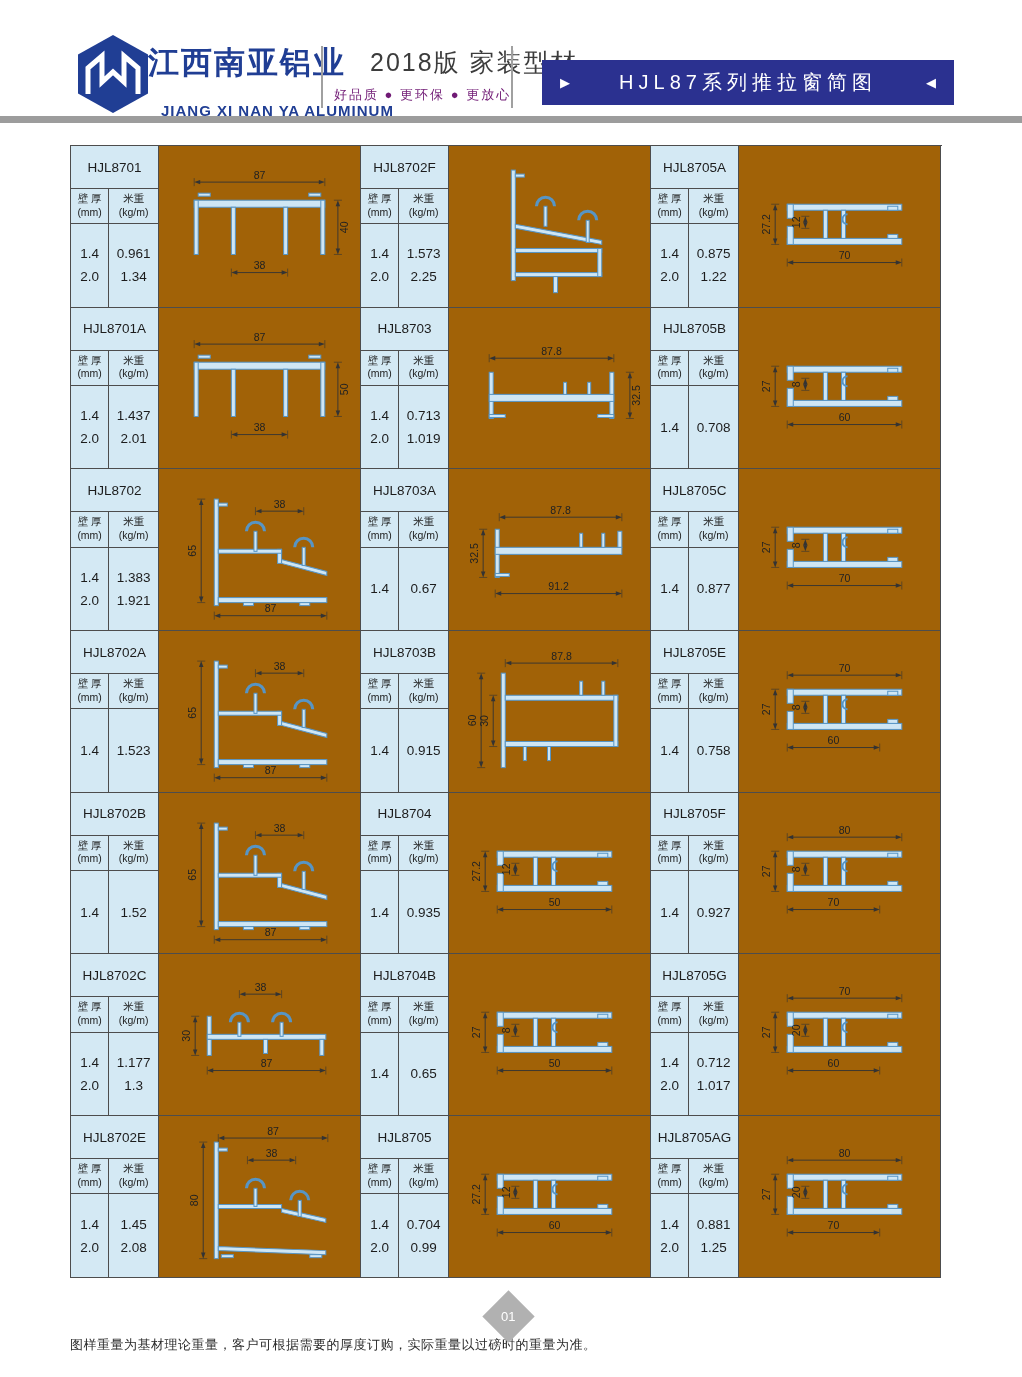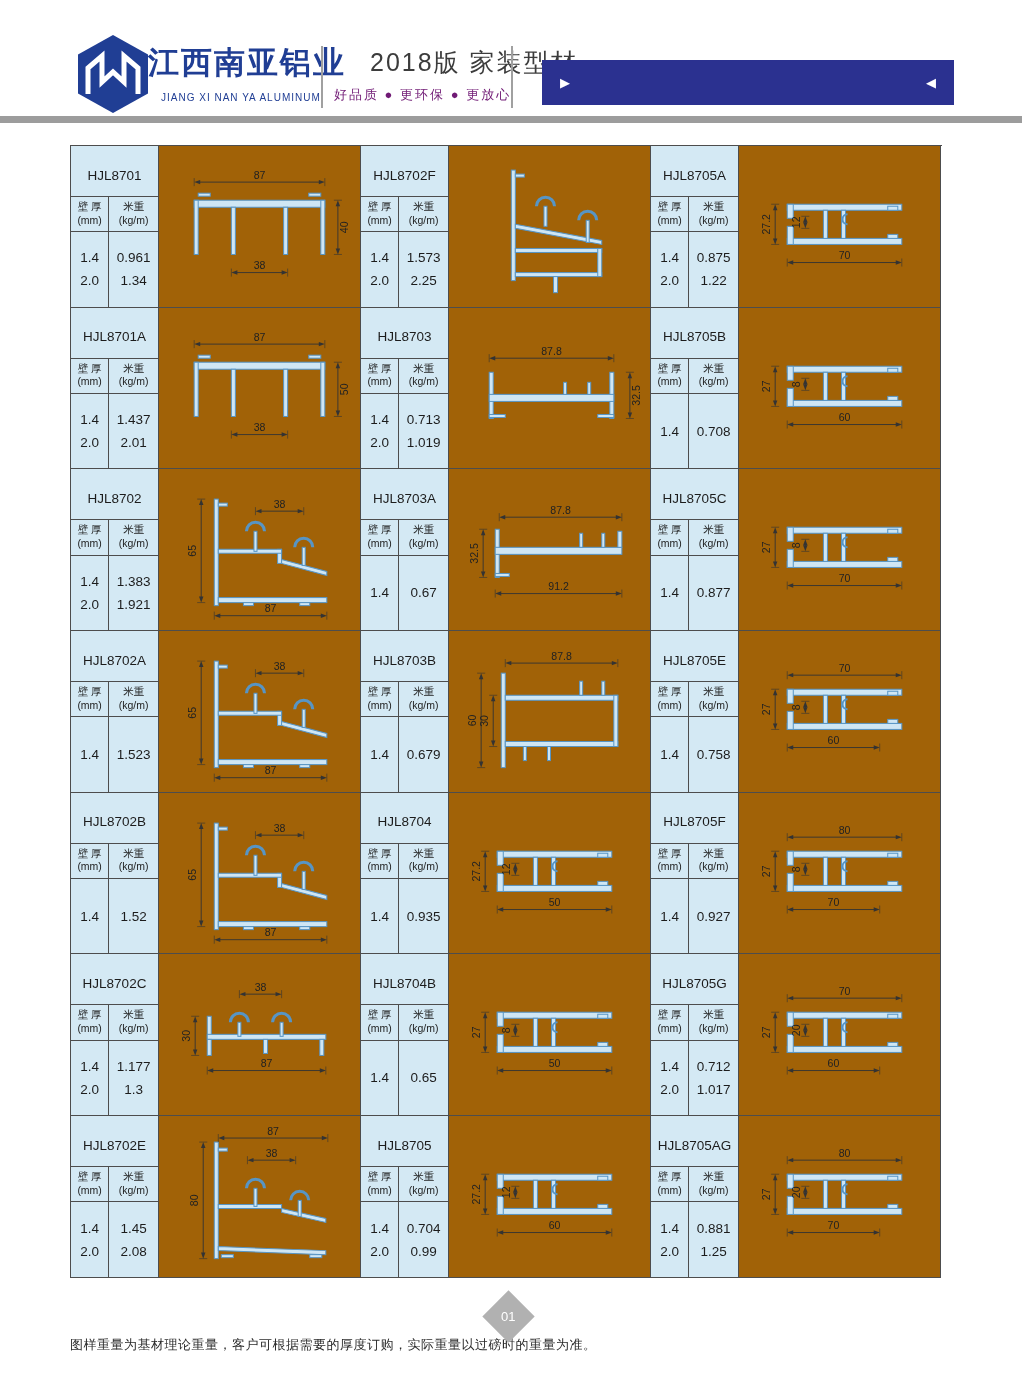--- a/index.html
+++ b/index.html
@@ -1,32 +1,32 @@
 <!DOCTYPE html>
 <html style="--banner-bg: #2b3190; --logo-blue: #203e94; --panel-bg: #d4e9f4; --profile-stroke: #5795c5; --profile-fill: #cfe6f4; --grid-border: #4d4d4d; --gray-bar: #9c9c9c; --page-diamond: #b1b1b1;"><head>
 <meta charset="utf-8">
 <style>
   html,body{margin:0;padding:0;background:#fff;}
   body{width:1022px;height:1377px;position:relative;font-family:"Liberation Sans","DejaVu Sans",sans-serif;overflow:hidden;}
   .logo{position:absolute;left:76px;top:34px;}
   .co-cn{position:absolute;left:148px;top:42px;font-size:31px;font-weight:bold;color:var(--logo-blue,#203e94);letter-spacing:2px;}
-  .co-en{position:absolute;left:161px;top:92px;font-size:10px;font-weight:normal;color:var(--logo-blue,#203e94);letter-spacing:1px;}
+  .co-en{position:absolute;left:161px;top:102px;font-size:15px;font-weight:bold;color:var(--logo-blue,#203e94);letter-spacing:1px;}
   .vdiv{position:absolute;width:2px;background:#a0a0a0;}
   .div1{left:321px;top:46px;height:62px;}
   .div2{left:511px;top:46px;height:62px;}
   .edition{position:absolute;left:334px;top:46px;font-size:25px;color:#3c3c3c;letter-spacing:2px;margin-left:36px;}
   .tagline{position:absolute;left:334px;top:86px;font-size:13px;color:#701a75;letter-spacing:2px;}
   .banner{position:absolute;left:542px;top:60px;width:412px;height:45px;background:var(--banner-bg,#2b3190);color:#fff;display:flex;align-items:center;justify-content:space-between;padding:0 18px;box-sizing:border-box;}
   .banner .title{font-size:20px;letter-spacing:5px;}
   .banner .arr{font-size:13px;}
   .graybar{position:absolute;left:0;top:116px;width:100%;height:7px;background:var(--gray-bar,#9c9c9c);}
   #grid{position:absolute;left:70px;top:145px;width:871px;display:grid;grid-template-columns:290px 290px 290px;grid-auto-rows:161.7px;border-top:1px solid var(--grid-border,#4d4d4d);border-left:1px solid var(--grid-border,#4d4d4d);}
   .cell{border-right:1px solid var(--grid-border,#4d4d4d);border-bottom:1px solid var(--grid-border,#4d4d4d);display:flex;box-sizing:border-box;}
   .info{width:88px;background:var(--panel-bg,#d4e9f4);border-right:1px solid var(--grid-border,#4d4d4d);display:flex;flex-direction:column;box-sizing:border-box;}
-  .model{height:42px;display:flex;align-items:center;justify-content:center;font-size:13.5px;color:#1c1c1c;border-bottom:1px solid var(--grid-border,#4d4d4d);margin-top:8px;}
+  .model{height:42px;display:flex;align-items:center;justify-content:center;font-size:13.5px;color:#1c1c1c;border-bottom:1px solid var(--grid-border,#4d4d4d);}
   .thead{display:grid;grid-template-columns:44% 56%;border-bottom:1px solid var(--grid-border,#4d4d4d);}
   .th{padding:3px 0 4px;text-align:center;font-size:10.5px;line-height:1.3;color:#1c1c1c;}
   .th:first-child{border-right:1px solid var(--grid-border,#4d4d4d);}
   .tbody{flex:1;display:grid;grid-template-columns:44% 56%;}
   .tcol{display:flex;flex-direction:column;justify-content:center;align-items:center;gap:8px;font-size:13.5px;color:#1c1c1c;}
   .tcol:first-child{border-right:1px solid var(--grid-border,#4d4d4d);}
   .draw{flex:1;background:#a16207;position:relative;}
   .draw svg{position:absolute;left:0;top:0;width:100%;height:100%;}
   .note{position:absolute;left:70px;top:1336px;font-size:13px;color:#2b2b2b;letter-spacing:0.5px;}
   .diamond{position:absolute;left:490px;top:1298px;width:37px;height:37px;background:var(--page-diamond,#b1b1b1);transform:rotate(45deg);display:flex;align-items:center;justify-content:center;}
@@ -42,20 +42,21 @@
   </svg>
 </div>
 <div class="co-cn">江西南亚铝业</div>
 <div class="co-en">JIANG XI NAN YA ALUMINUM</div>
 <div class="vdiv div1"></div>
 <div class="edition">2018版  家装型材</div>
 <div class="tagline">好品质 ● 更环保 ● 更放心</div>
 <div class="vdiv div2"></div>
 <div class="banner">
   <span class="arr">▶</span>
+  <span class="title">HJL87系列推拉窗简图</span>
   <span class="arr">◀</span>
 </div>
 <div class="graybar"></div>
 
 <div id="grid">
     <div class="cell">
       <div class="info">
         <div class="model">HJL8701</div>
         <div class="thead">
           <div class="th">壁 厚<br>(mm)</div>
@@ -526,21 +527,21 @@
         <div class="model">HJL8703B</div>
         <div class="thead">
           <div class="th">壁 厚<br>(mm)</div>
           <div class="th">米重<br>(kg/m)</div>
         </div>
         <div class="tbody">
           <div class="tcol">
             <span>1.4</span>
           </div>
           <div class="tcol">
-            <span>0.679</span>
+            <span>0.915</span>
           </div>
         </div>
       </div>
       <div class="draw">
         <svg viewBox="0 0 200 152" preserveAspectRatio="xMidYMid meet">
           <rect x="52" y="38" width="4" height="94" fill="#cfe6f4" stroke="#5795c5" stroke-width="1"></rect>
           <rect x="56" y="60" width="112" height="5" fill="#cfe6f4" stroke="#5795c5" stroke-width="1"></rect>
           <rect x="56" y="106" width="112" height="5" fill="#cfe6f4" stroke="#5795c5" stroke-width="1"></rect>
           <rect x="164" y="60" width="4" height="51" fill="#cfe6f4" stroke="#5795c5" stroke-width="1"></rect>
           <rect x="130" y="46" width="3" height="14" fill="#cfe6f4" stroke="#5795c5" stroke-width="1"></rect>

